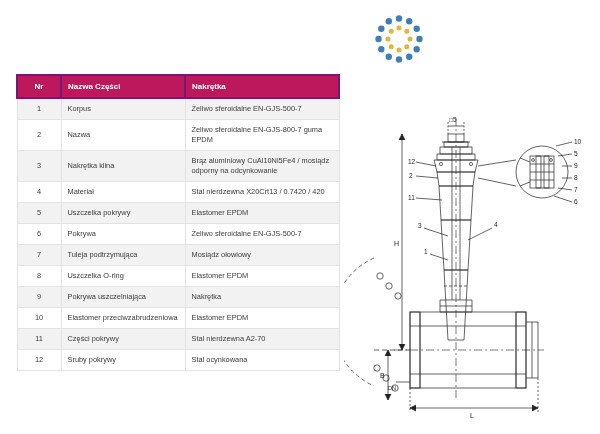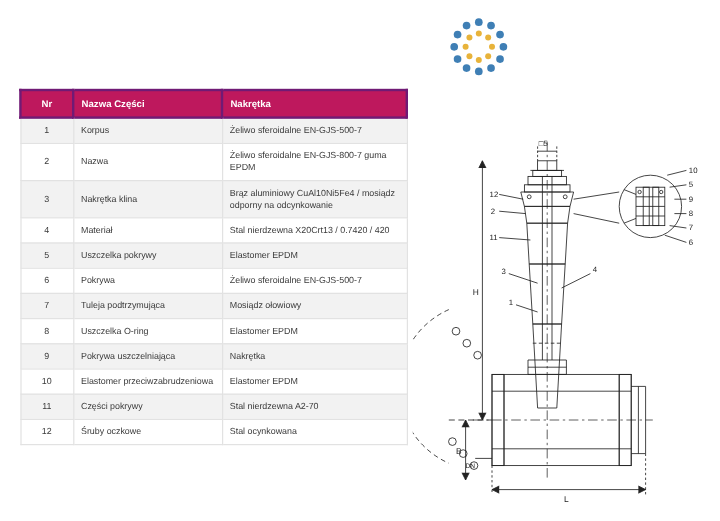--- a/index.html
+++ b/index.html
@@ -191,21 +191,21 @@
       <td>Elastomer przeciwzabrudzeniowa</td>
       <td>Elastomer EPDM</td>
     </tr>
     <tr>
       <td class="cell-nr">11</td>
       <td>Części pokrywy</td>
       <td>Stal nierdzewna A2-70</td>
     </tr>
     <tr>
       <td class="cell-nr">12</td>
-      <td>Śruby oczkowe</td>
+      <td>Śruby pokrywy</td>
       <td>Stal ocynkowana</td>
     </tr>
   </tbody>
 </table>
 
 <div class="drawing">
   <svg viewBox="0 0 248 320" width="248" height="320" aria-hidden="true">
     <g stroke="#222" fill="none" stroke-width="0.7">
 
       <rect x="104" y="34" width="16" height="8"></rect>

